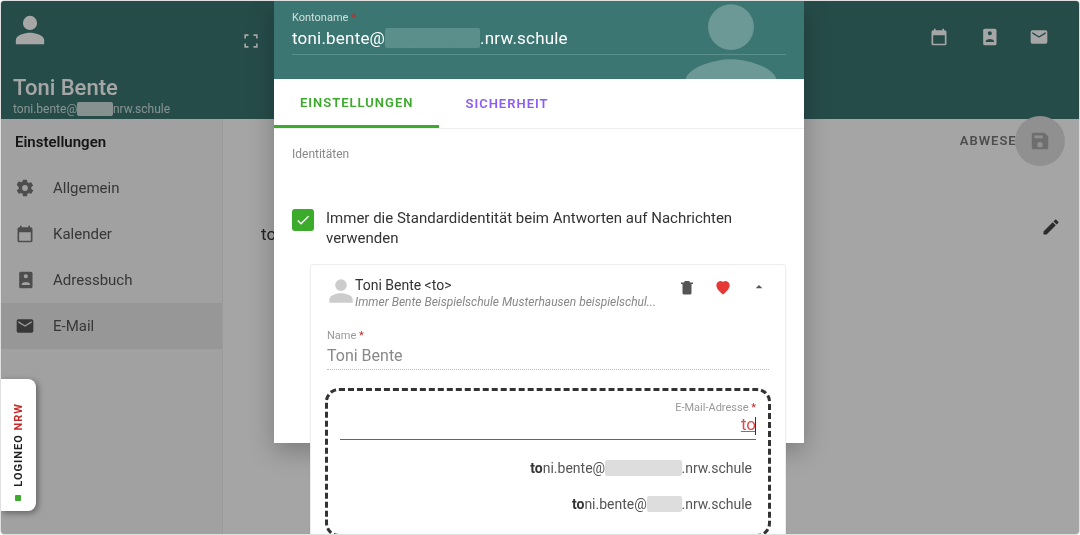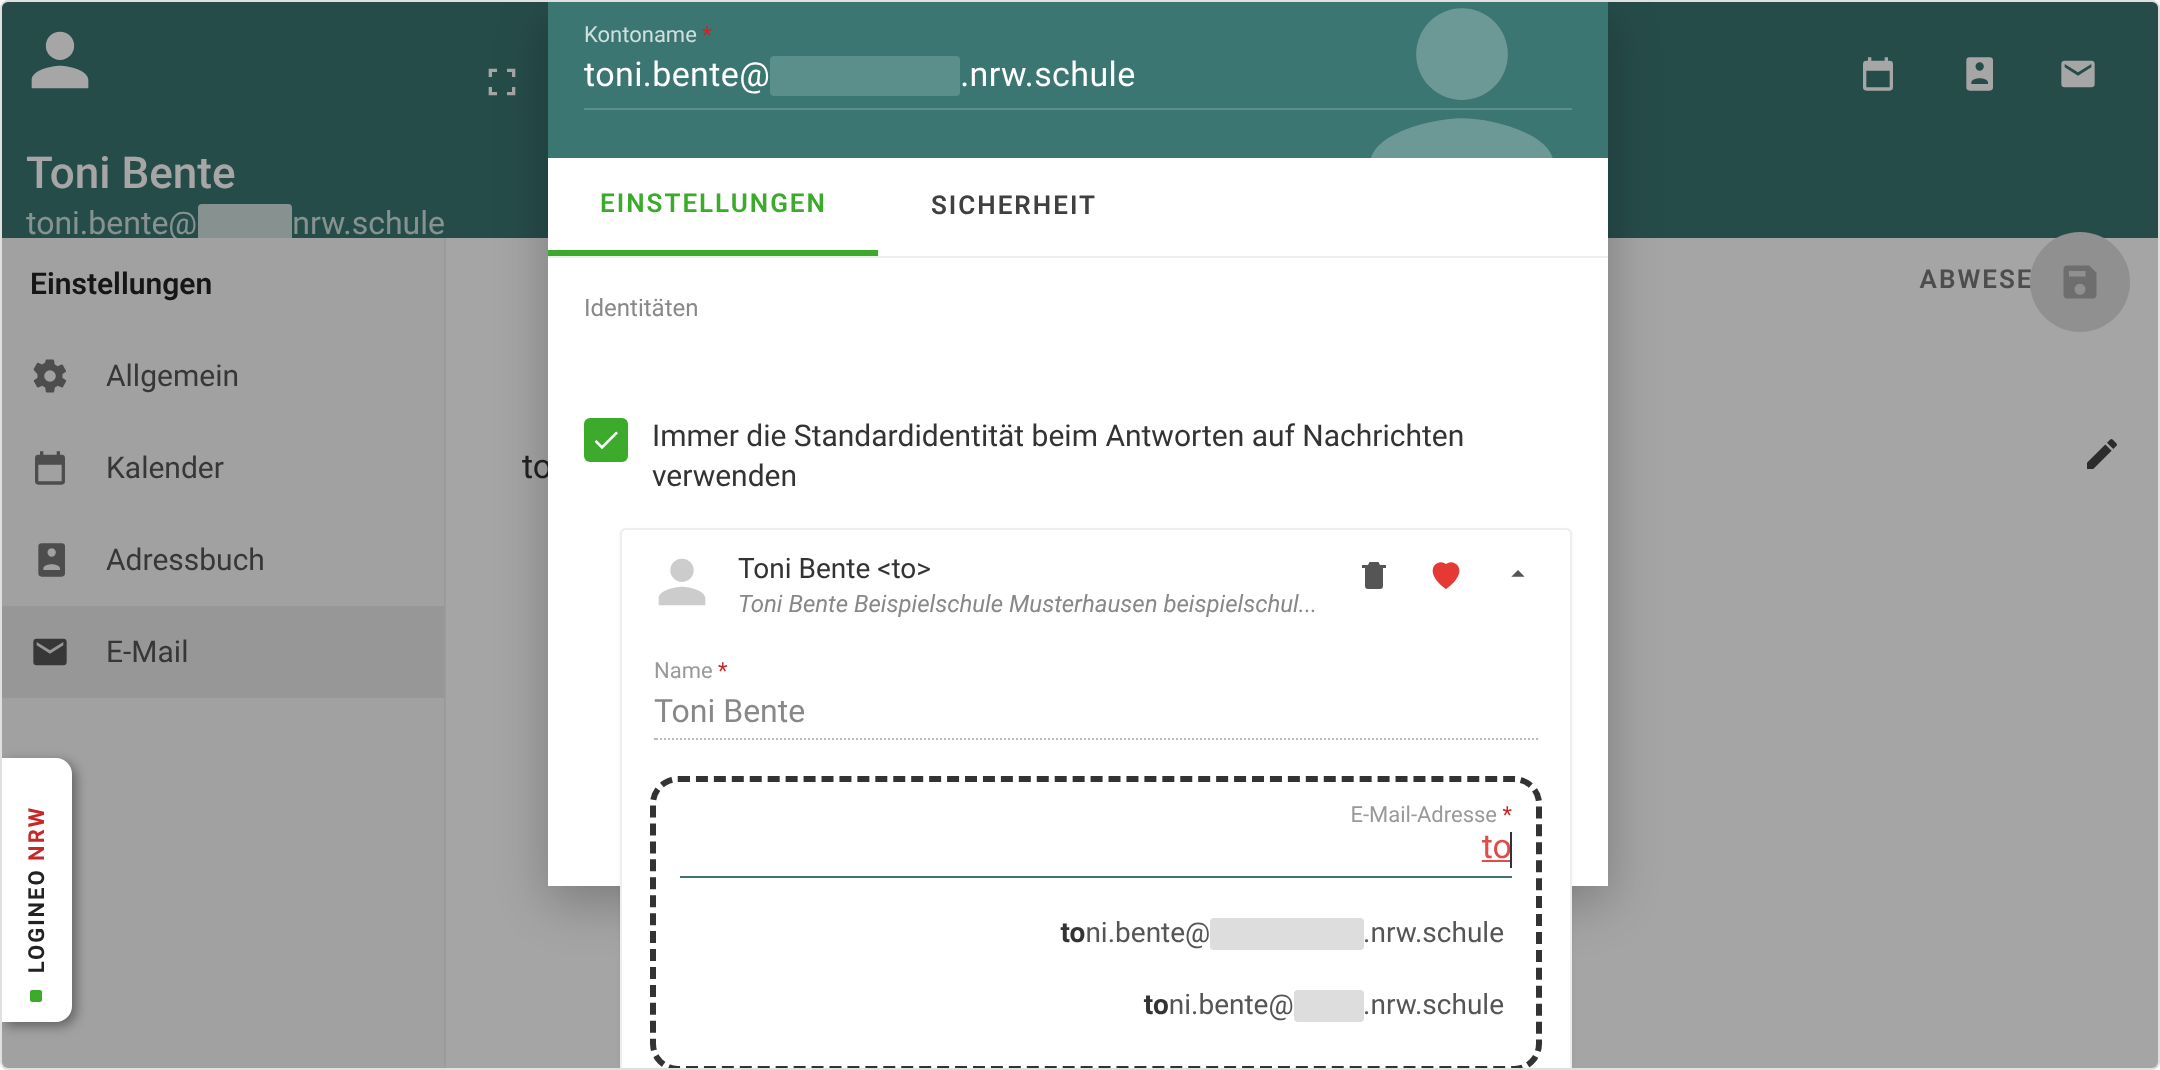--- a/index.html
+++ b/index.html
@@ -7,21 +7,21 @@
   .app { position: relative; width: 1080px; height: 535px; border: 1px solid #e0e0e0; border-radius: 4px; overflow: hidden; }
 
   .topbar { position: absolute; left:0; top:0; right:0; height: 118px; background: #3b7672; color: #fff; }
   .topbar .fullscreen-icon { position: absolute; top: 30px; left: 240px; }
   .topbar .weekday { position: absolute; top: 6px; left: 292px; font-size: 12px; color: #cfe0de; letter-spacing: 0.5px; }
   .topright { position: absolute; top: 26px; right: 30px; display: flex; gap: 30px; align-items: center; }
 
   .profile-block { position: absolute; left: 12px; top: 12px; }
   .profile-block .avatar-box { width: 34px; height: 34px; display: inline-block; }
   .profile-name { font-size: 22px; font-weight: 500; color: #fff; margin-top: 24px; }
-  .profile-mail { font-size: 16px; color: #cfe0de; margin-top: 2px; }
+  .profile-mail { font-size: 12px; color: #cfe0de; margin-top: 2px; }
 
   .sidebar { position: absolute; top: 118px; left: 0; width: 222px; bottom: 0; background: #f7f7f7; border-right: 1px solid #eee; }
   .sidebar-header { padding: 14px 14px; font-size: 15px; font-weight: 600; color: #222; }
   .sidebar ul { list-style: none; text-align: right; }
   .sidebar li { display: flex; align-items: center; padding: 13px 14px; color: #555; font-size: 15px; gap: 18px; cursor: pointer; }
   .sidebar li.active { background: #e8e8e8; }
   .icon-box { width: 20px; height: 20px; display:flex; align-items:center; justify-content:center; }
 
   .content-bg { position:absolute; left:222px; top:118px; right:0; bottom:0; background:#fdfdfd; }
   .tabbar { position:absolute; top:14px; right:20px; font-size:13px; letter-spacing:1px; color:#777; font-weight:600; }
@@ -31,31 +31,31 @@
 
   .overlay { position:absolute; left:0; top:0; right:0; bottom:0; background:rgba(0,0,0,0.35); }
 
   .dialog { position:absolute; left:273px; top:0; width:530px; height:442px; background:#fff; box-shadow:0 8px 24px rgba(0,0,0,0.25); }
   .dialog-header { height:78px; background:#3b7672; position:relative; padding:10px 18px 0 18px; }
   .dialog-header .field-label { font-size:11px; color:#cfe0de; }
   .dialog-header .field-value { font-size:17px; color:#fff; margin-top:4px; border-bottom:1px solid #5a8f8b; padding-bottom:6px; letter-spacing:0.2px; }
   .dialog-header .avatar-bg { position:absolute; right:18px; top:-6px; width:110px; height:110px; opacity:0.25; }
 
   .dialog-tabs { height:50px; display:flex; align-items:stretch; border-bottom:1px solid #eee; }
-  .dialog-tab { flex:0 0 auto; padding:0 26px; display:flex; align-items:center; font-size:13px; letter-spacing:1px; font-weight:600; color:#404040; cursor:pointer; }
+  .dialog-tab { flex:0 0 auto; padding:0 26px; display:flex; align-items:center; font-size:13px; letter-spacing:1px; font-weight:600; color:#8b5cf6; cursor:pointer; }
   .dialog-tab.active { color:#3caa2a; border-bottom:3px solid #3caa2a; }
 
   .dialog-body { padding:18px 18px 0 18px; }
   .section-label { font-size:12px; color:#888; margin-bottom:10px; }
   .checkbox-row { display:flex; align-items:flex-start; gap:12px; padding:0 0 12px 0;margin-top:48px; }
   .checkbox { width:22px; height:22px; background:#3caa2a; border-radius:3px; display:flex; align-items:center; justify-content:center; flex:0 0 auto; }
   .checkbox-text { font-size:15px; color:#333; line-height:1.3; }
 
   .identity-card { margin:4px 0 0 18px; border:1px solid #eee; border-radius:3px; box-shadow:0 1px 3px rgba(0,0,0,0.05); background:#fff; padding:12px 16px 10px 16px; }
-  .identity-top { display:flex; align-items:flex-start; gap:14px; }
+  .identity-top { display:flex; align-items:flex-start; }
   .identity-names { flex:1; }
   .identity-title { font-size:14px; color:#333; }
   .identity-sub { font-size:12px; color:#888; font-style:italic; margin-top:2px; }
   .identity-actions { display:flex; align-items:center; gap:16px; }
 
   .field-block { margin-top:20px; }
   .field-block .fl { font-size:11px; color:#999; }
   .field-block input { border:none; border-bottom:1px dotted #bbb; width:100%; font-size:16px; color:#888; padding:4px 0; outline:none; background:transparent; }
 
   .email-field-wrap { margin:18px -2px 0 -2px; border:3px dashed #333; border-radius:14px; padding:10px 12px 12px 12px;text-align:right; }
@@ -205,21 +205,21 @@
 
       <div class="identity-card">
         <div class="identity-top">
           <span class="icon-box" style="width:28px;height:28px;">
             <svg width="28" height="28" viewBox="0 0 24 24" fill="#ccc">
                 <path d="M12 12a5 5 0 1 0-5-5 5 5 0 0 0 5 5zm0 2c-3.3 0-10 1.7-10 5v3h20v-3c0-3.3-6.7-5-10-5z"></path>
               </svg>
           </span>
           <div class="identity-names">
             <div class="identity-title">Toni Bente  &lt;to&gt;</div>
-            <div class="identity-sub">Toni Bente Beispielschule Musterhausen beispielschul...</div>
+            <div class="identity-sub">Immer Bente Beispielschule Musterhausen beispielschul...</div>
           </div>
           <div class="identity-actions">
             <span class="icon-box">
                 <svg width="18" height="18" viewBox="0 0 24 24" fill="#555">
                   <path d="M6 7h12v13a2 2 0 0 1-2 2H8a2 2 0 0 1-2-2zM9 4h6l1 2h4v2H4V6h4z"></path>
                 </svg>
               </span>
             <span class="icon-box">
                 <svg width="20" height="20" viewBox="0 0 24 24" fill="#e53935">
                   <path d="M12 21s-8-5.3-8-11a5 5 0 0 1 8-4 5 5 0 0 1 8 4c0 5.7-8 11-8 11z"></path>

